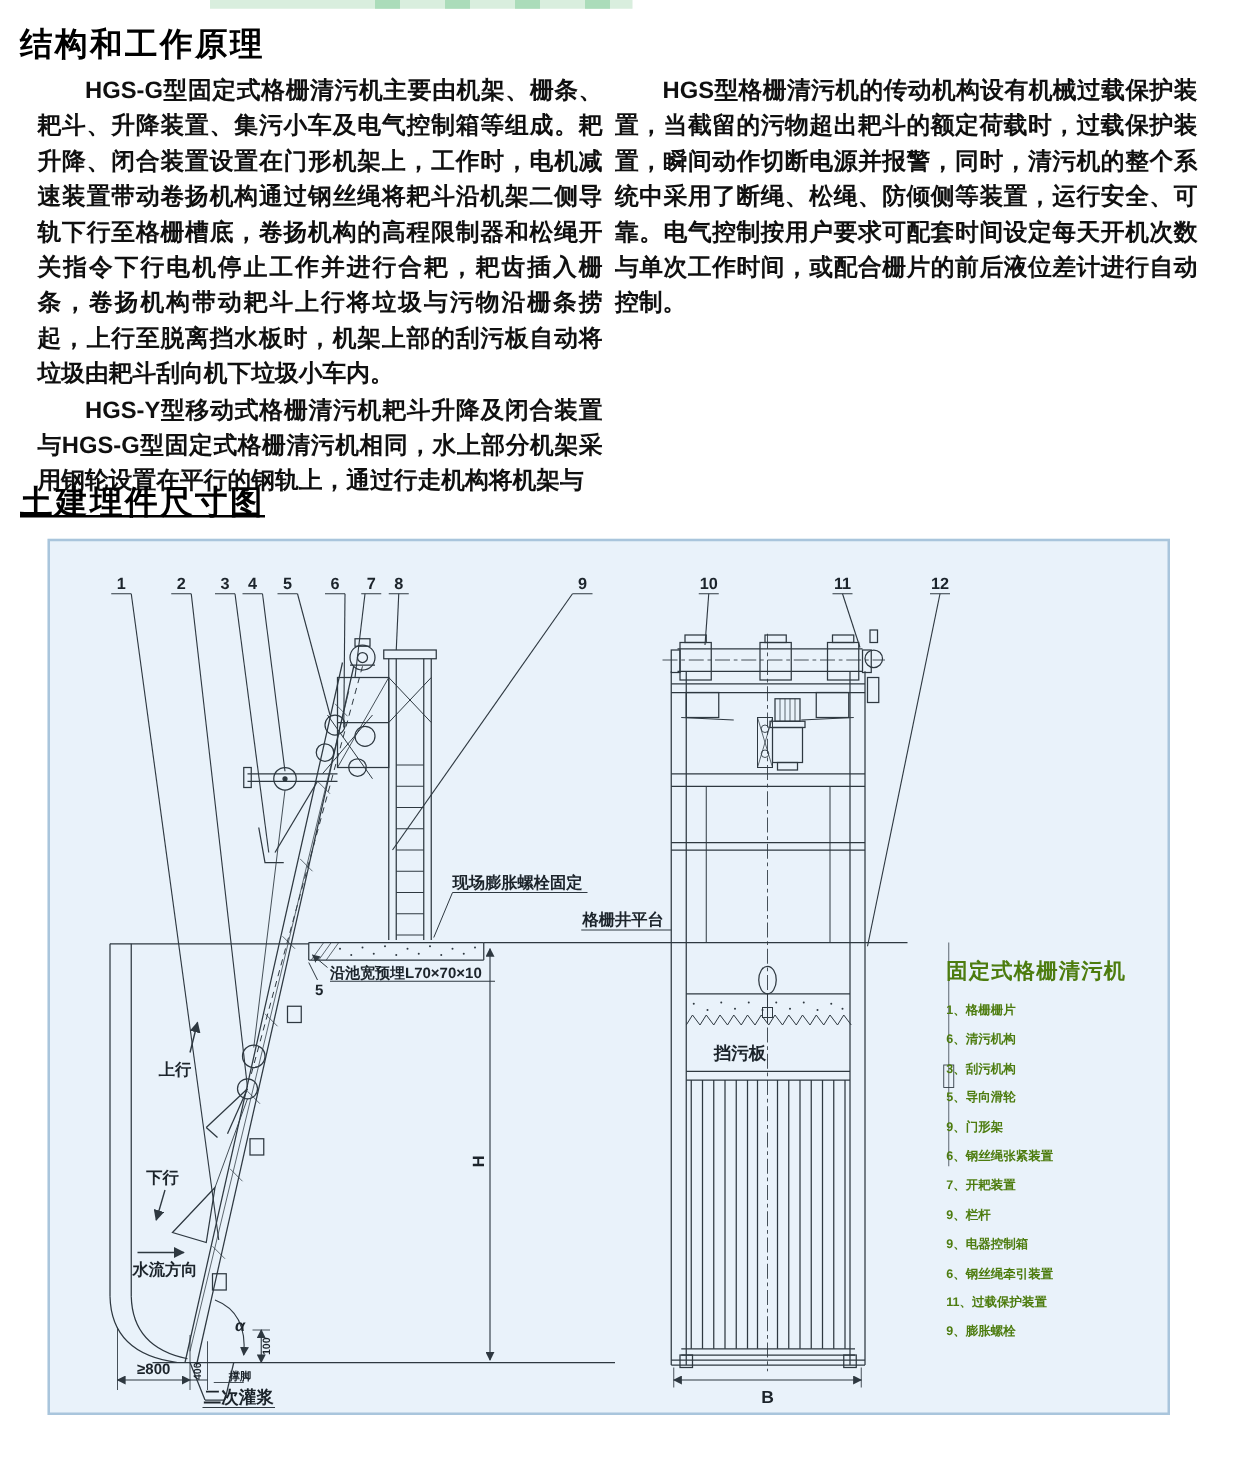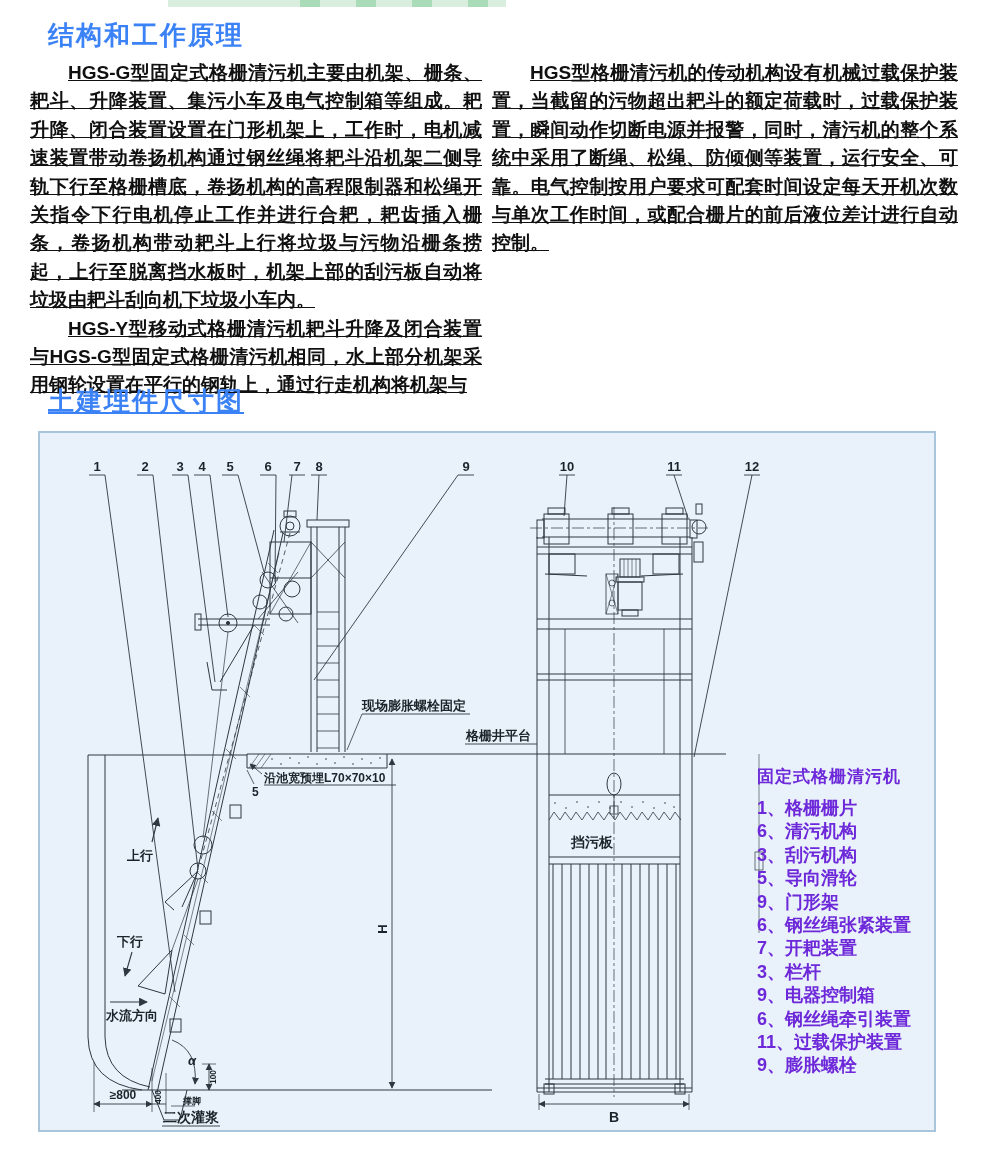--- a/index.html
+++ b/index.html
@@ -1,36 +1,36 @@
 <!DOCTYPE html>
 <html><head>
 <meta charset="utf-8">
 <style>
   html,body{margin:0;padding:0;background:#ffffff;}
   body{width:989px;height:1172px;position:relative;overflow:hidden;
        font-family:"Liberation Sans","DejaVu Sans",sans-serif;}
   .topstrip{position:absolute;top:0;left:168px;width:338px;height:7px;background:#d9eede;}
   .topstrip .blk{position:absolute;top:0;height:7px;width:20px;background:#abdcba;}
-  h1.sec{position:absolute;left:48px;margin:0;font-size:26px;font-weight:bold;
-         color:#3b82f6;letter-spacing:2px;}
+  h1.sec{position:absolute;left:16px;margin:0;font-size:26px;font-weight:bold;
+         color:#000000;letter-spacing:2px;}
   #sec1-title{top:18px;}
   #sec2-title{top:384px;text-decoration:underline;}
   .col{position:absolute;top:59px;font-size:19px;line-height:28.4px;font-weight:bold;
        color:#101010;text-align:justify;}
-  .col p{margin:0;text-decoration:underline;}
+  .col p{margin:0;}
   .col p.ind{text-indent:2em;}
   #col-left{left:30px;width:452px;}
   #col-right{left:492px;width:466px;}
   #diagram-panel{position:absolute;left:38px;top:431px;width:898px;height:701px;
        background:#e9f2fa;border:2px solid #a9c5dc;box-sizing:border-box;}
   #diagram-svg{position:absolute;left:0;top:0;}
   svg text{font-family:"Liberation Sans","DejaVu Sans",sans-serif;fill:#1c242b;font-weight:600;}
-  .legend{position:absolute;left:717px;top:332px;width:178px;color:#6d28d9;}
+  .legend{position:absolute;left:717px;top:332px;width:178px;color:#4d7c0f;}
   .legend .ltitle{font-size:17px;font-weight:bold;letter-spacing:1px;margin-bottom:9px;}
-  .legend .litem{font-size:18px;font-weight:bold;line-height:23.4px;white-space:nowrap;}
+  .legend .litem{font-size:10px;font-weight:bold;line-height:23.4px;white-space:nowrap;}
 </style>
 </head>
 <body>
 
 <div class="topstrip">
   <div class="blk" style="left:132px"></div>
     <div class="blk" style="left:188px"></div>
   <div class="blk" style="left:244px"></div>
     <div class="blk" style="left:300px"></div>
 </div>
@@ -373,19 +373,19 @@
 
   <div class="legend">
     <div class="ltitle">固定式格栅清污机</div>
     <div class="litem">1、格栅栅片</div>
     <div class="litem">6、清污机构</div>
     <div class="litem">3、刮污机构</div>
     <div class="litem">5、导向滑轮</div>
     <div class="litem">9、门形架</div>
     <div class="litem">6、钢丝绳张紧装置</div>
     <div class="litem">7、开耙装置</div>
-    <div class="litem">3、栏杆</div>
+    <div class="litem">9、栏杆</div>
     <div class="litem">9、电器控制箱</div>
     <div class="litem">6、钢丝绳牵引装置</div>
     <div class="litem">11、过载保护装置</div>
     <div class="litem">9、膨胀螺栓</div>
   </div>
 </div>
 
 </body></html>

